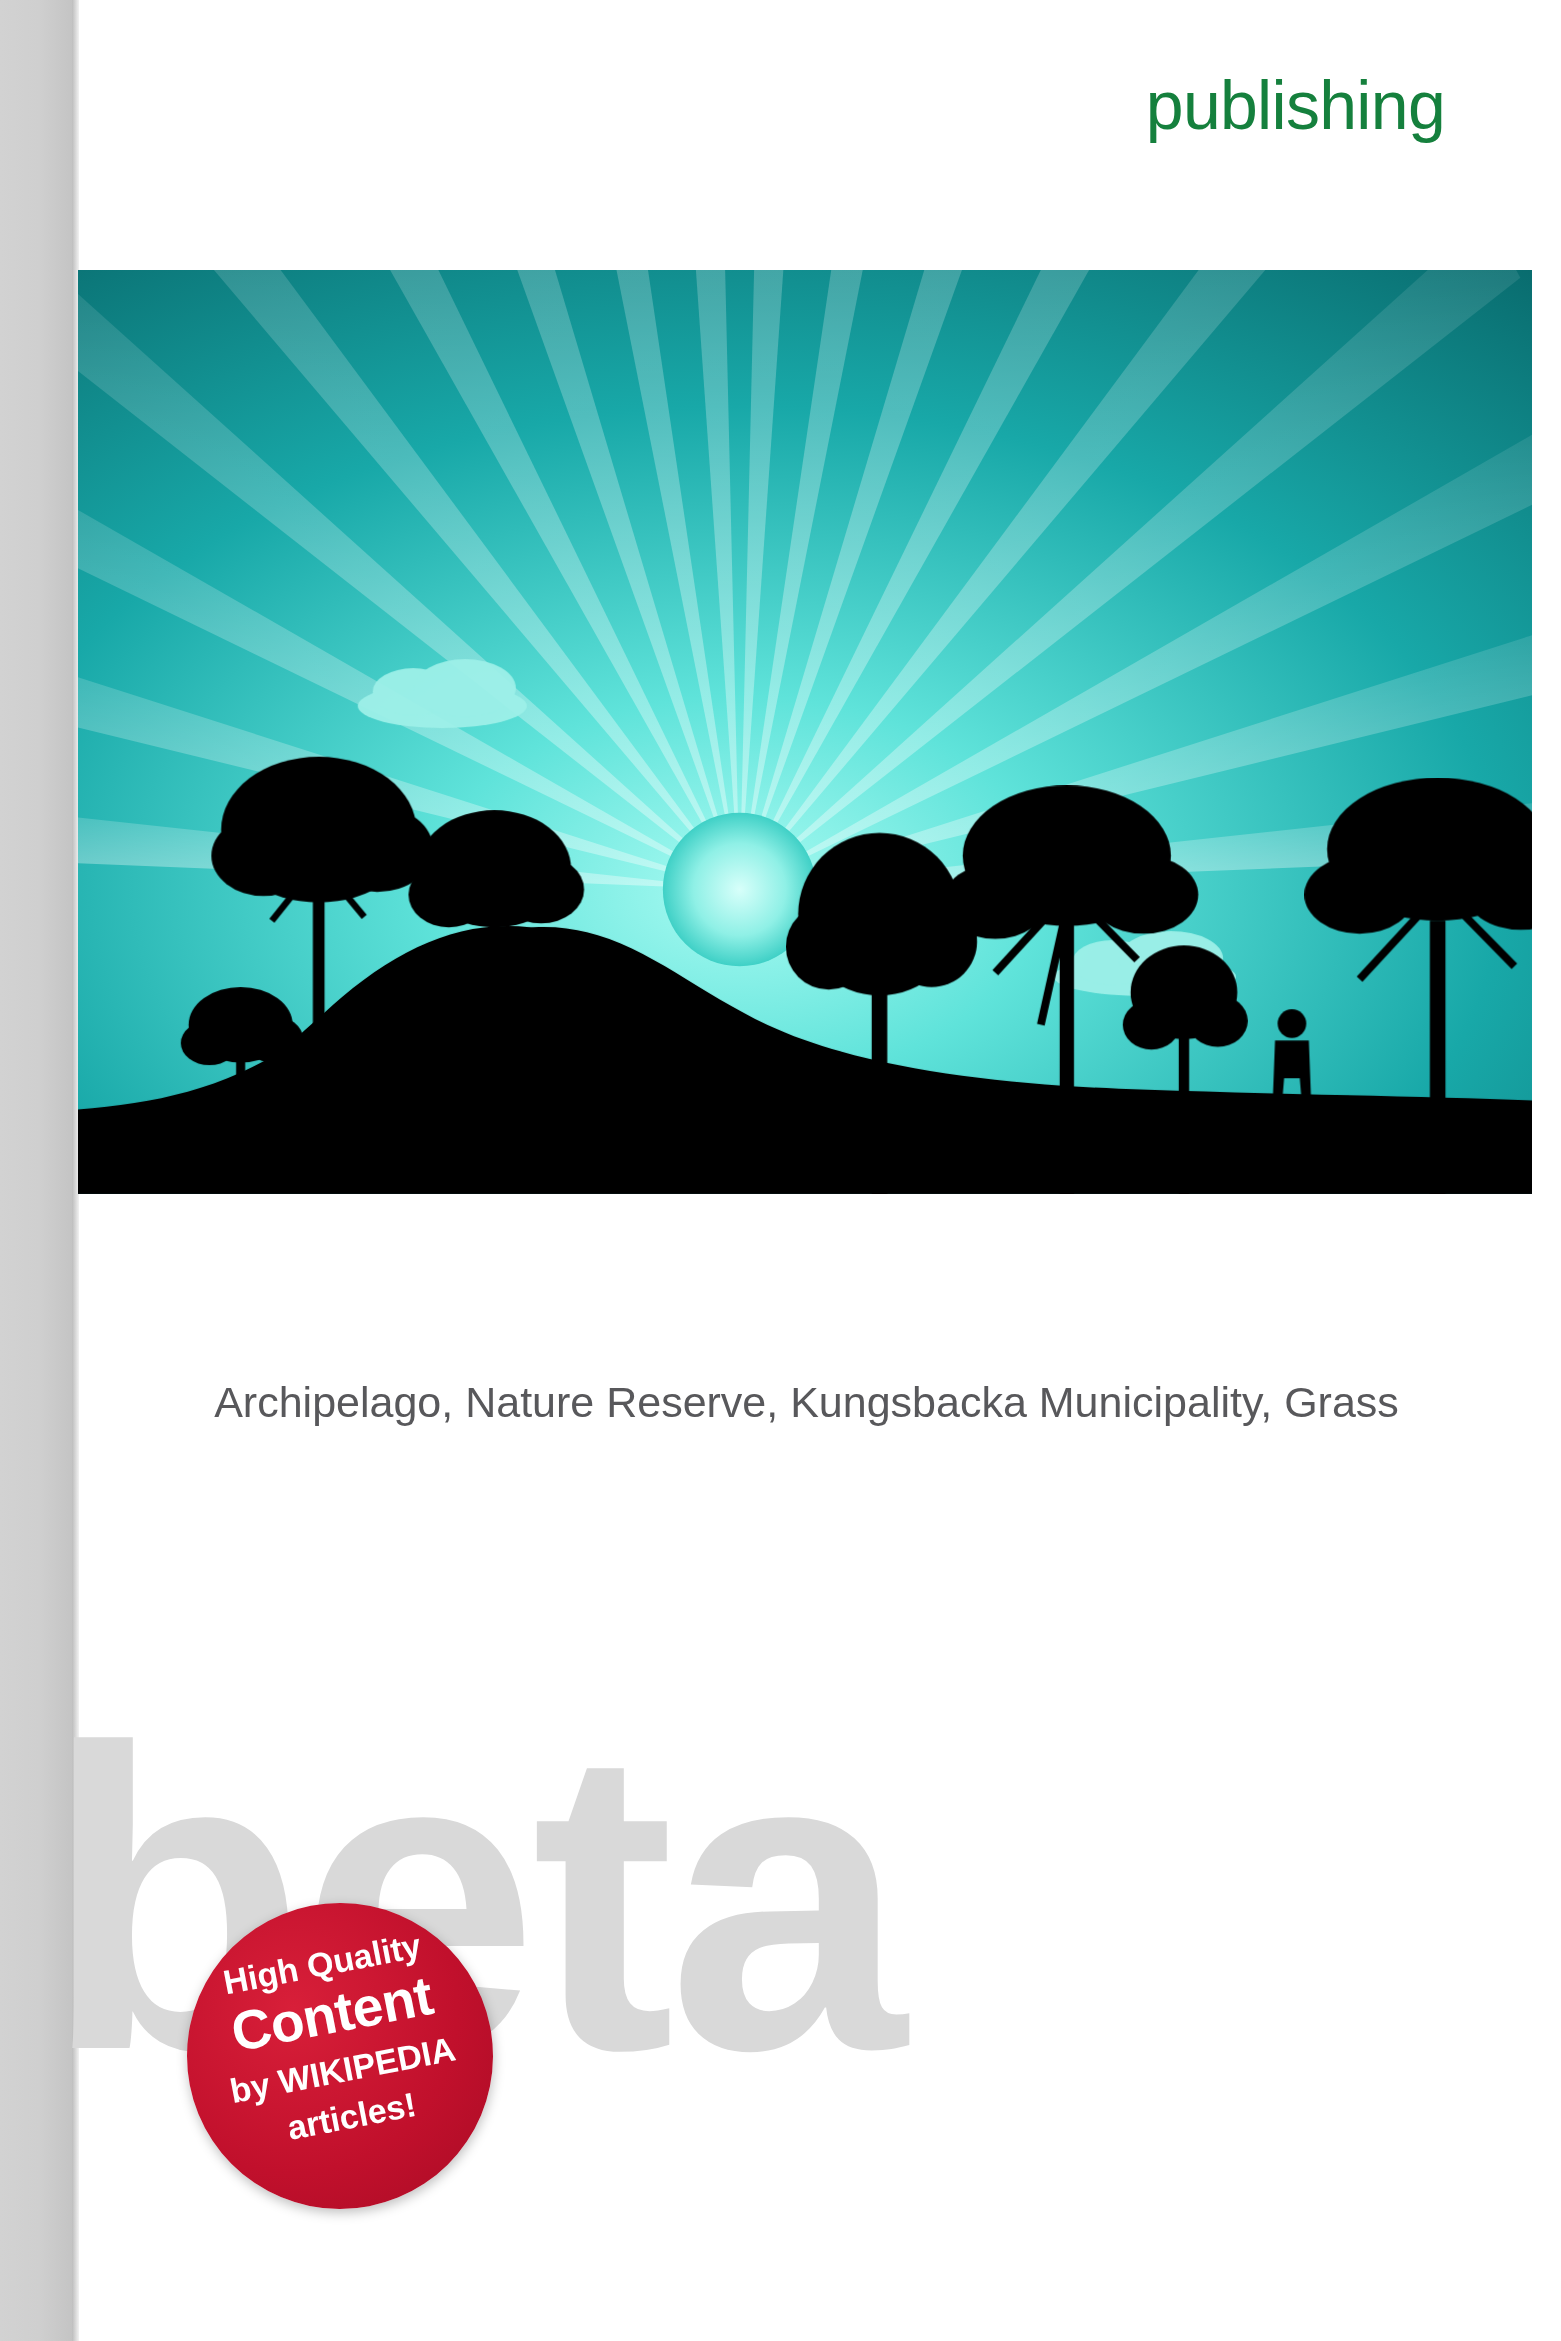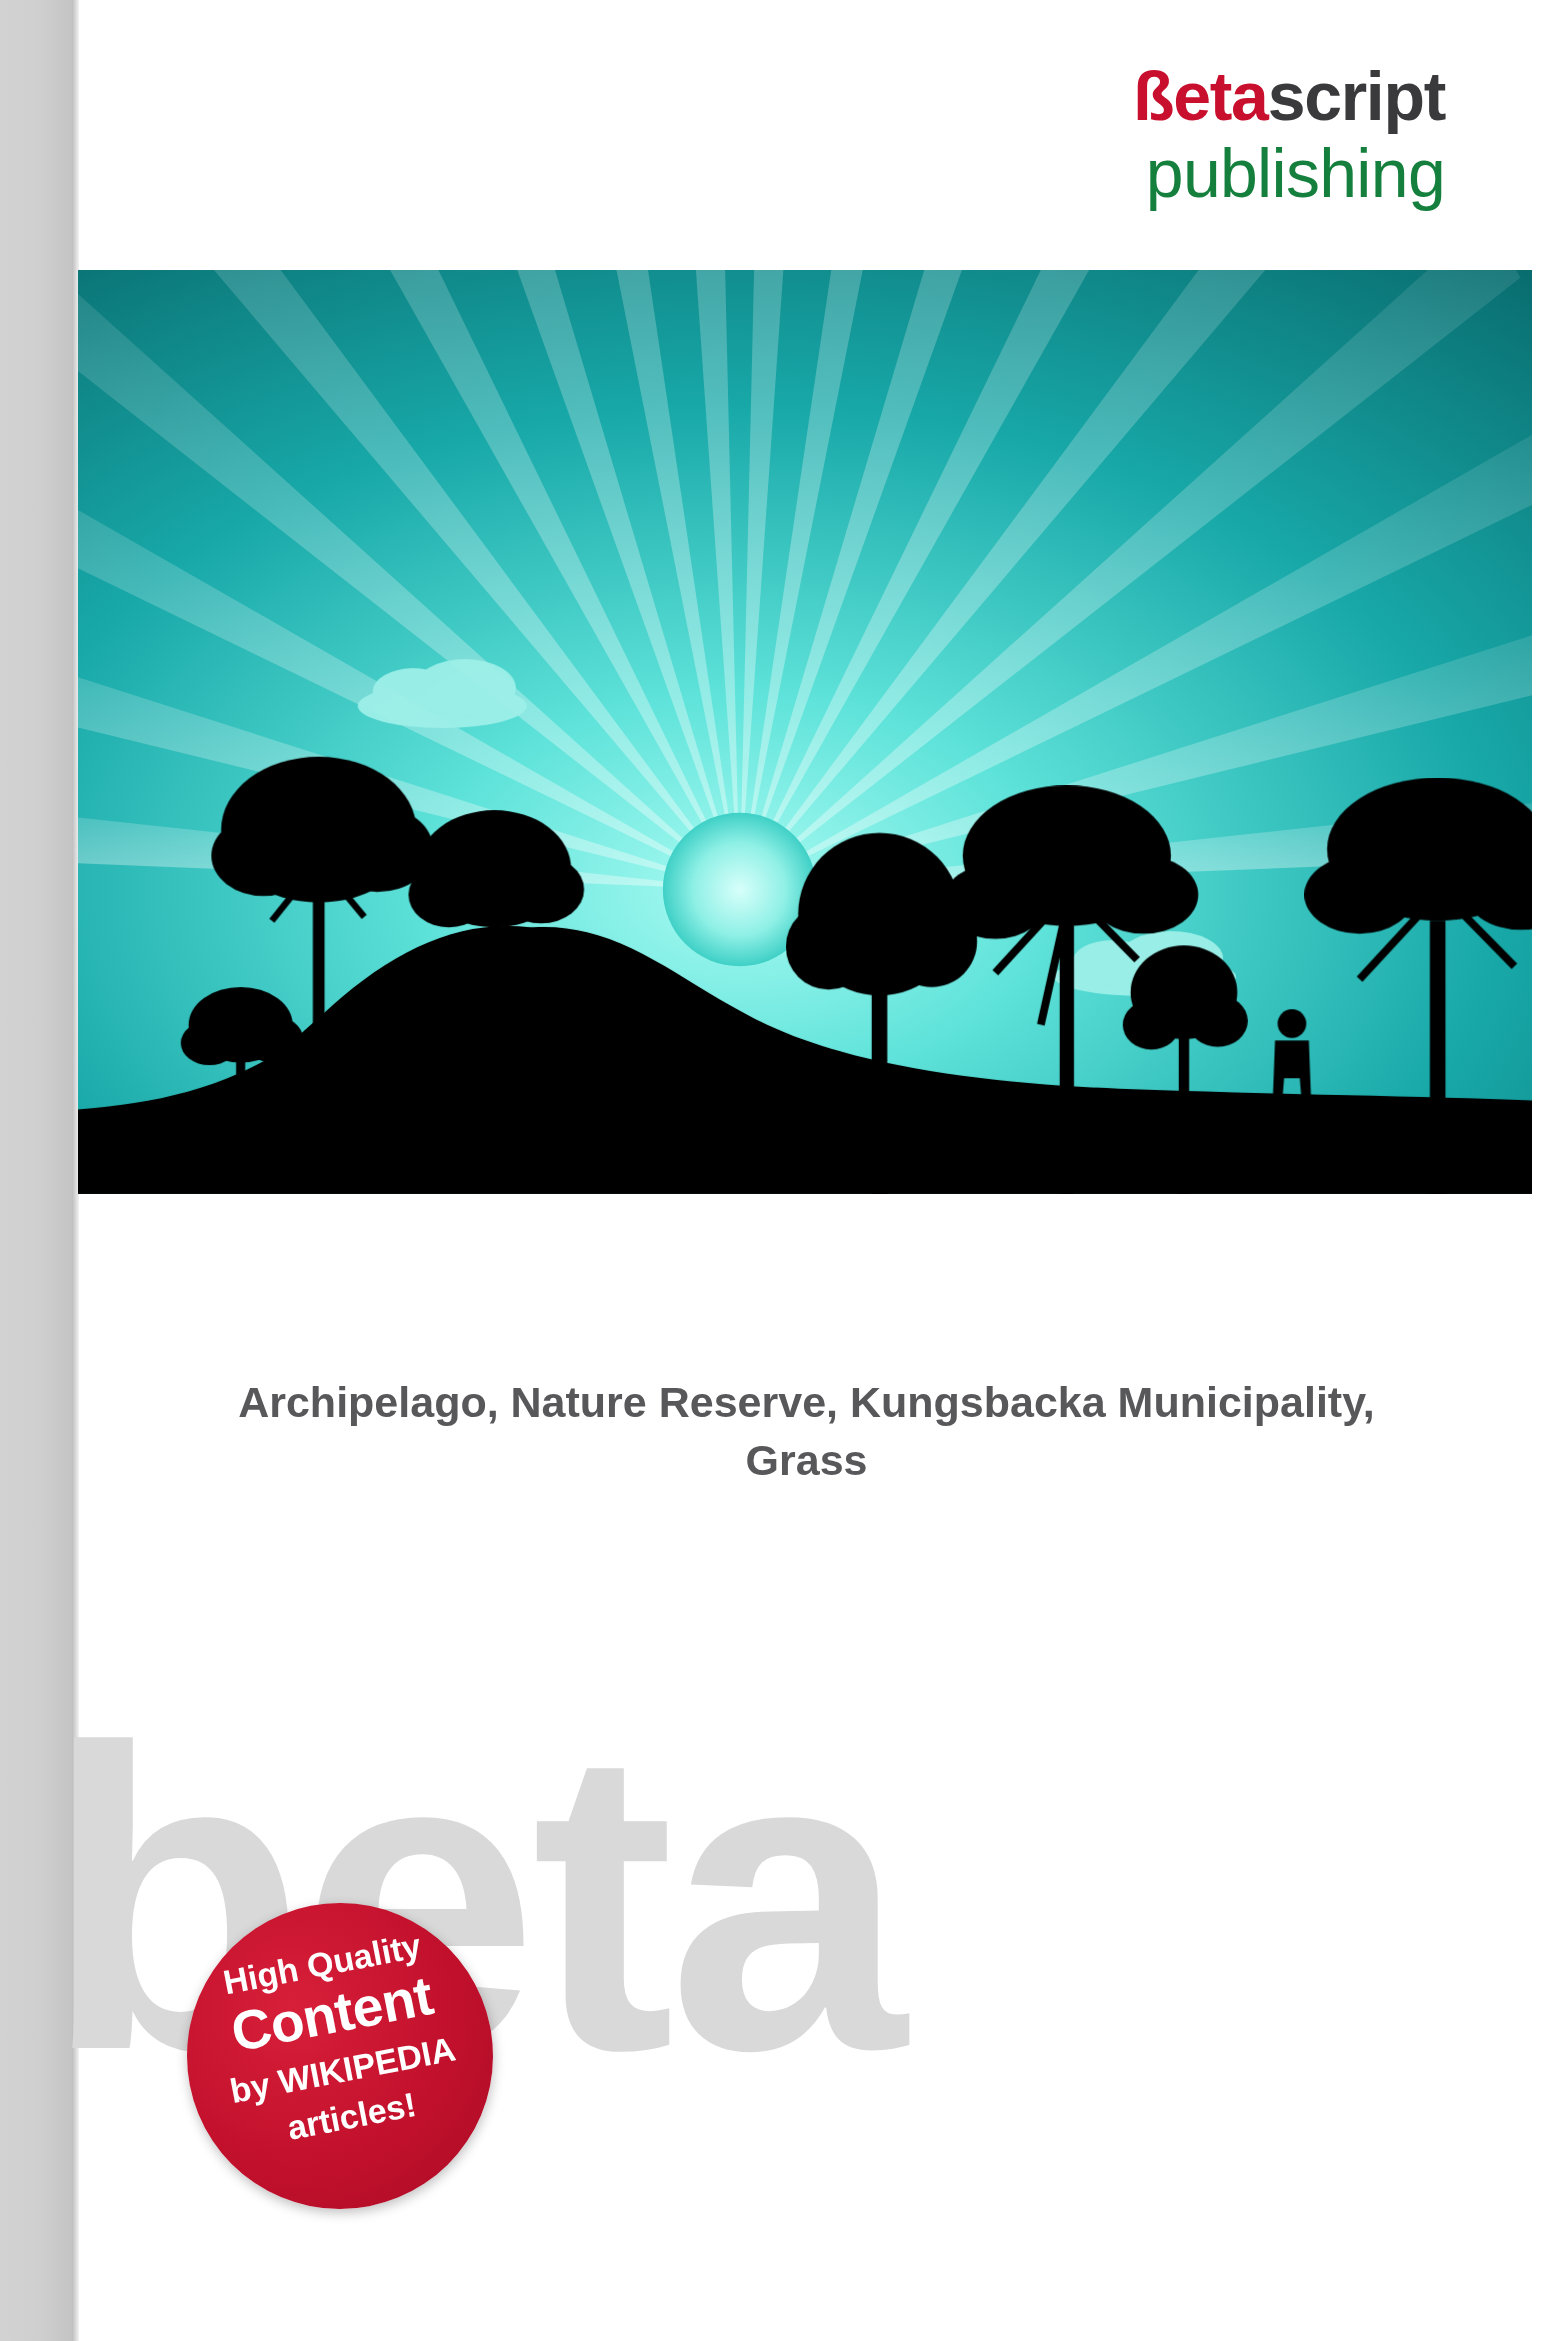--- a/index.html
+++ b/index.html
@@ -98,21 +98,21 @@
     color: #c8102e;
     letter-spacing: -0.7px;
   }
   .subtitle {
     position: absolute;
     left: 195px;
     top: 1373px;
     width: 1223px;
     text-align: center;
     font-size: 43px;
-    font-weight: 700;
+    font-weight: 400;
     color: #58585b;
     line-height: 1.35;
   }
 
   
   .watermark {
     position: absolute;
     left: 44px;
     top: 1685px;
     width: 1496px;
@@ -193,21 +193,20 @@
 </style>
 </head>
 <body>
 
 <div class="cover">
 
   <div class="spine"></div>
   <div class="spine-edge"></div>
 
   <div class="logo">
-    <div class="logo-line1"><span class="logo-beta">ßeta</span><span>script</span></div>
     <div class="logo-line2">publishing</div>
   </div>
 
   <div class="art">
     <svg viewBox="0 0 2235 1420" preserveAspectRatio="none">
       <defs>
         <radialGradient id="skyGrad" cx="0.455" cy="0.67" r="0.95">
           <stop offset="0%" stop-color="#a9fbf2"></stop>
           <stop offset="22%" stop-color="#5fe3da"></stop>
           <stop offset="55%" stop-color="#18a8a8"></stop>

